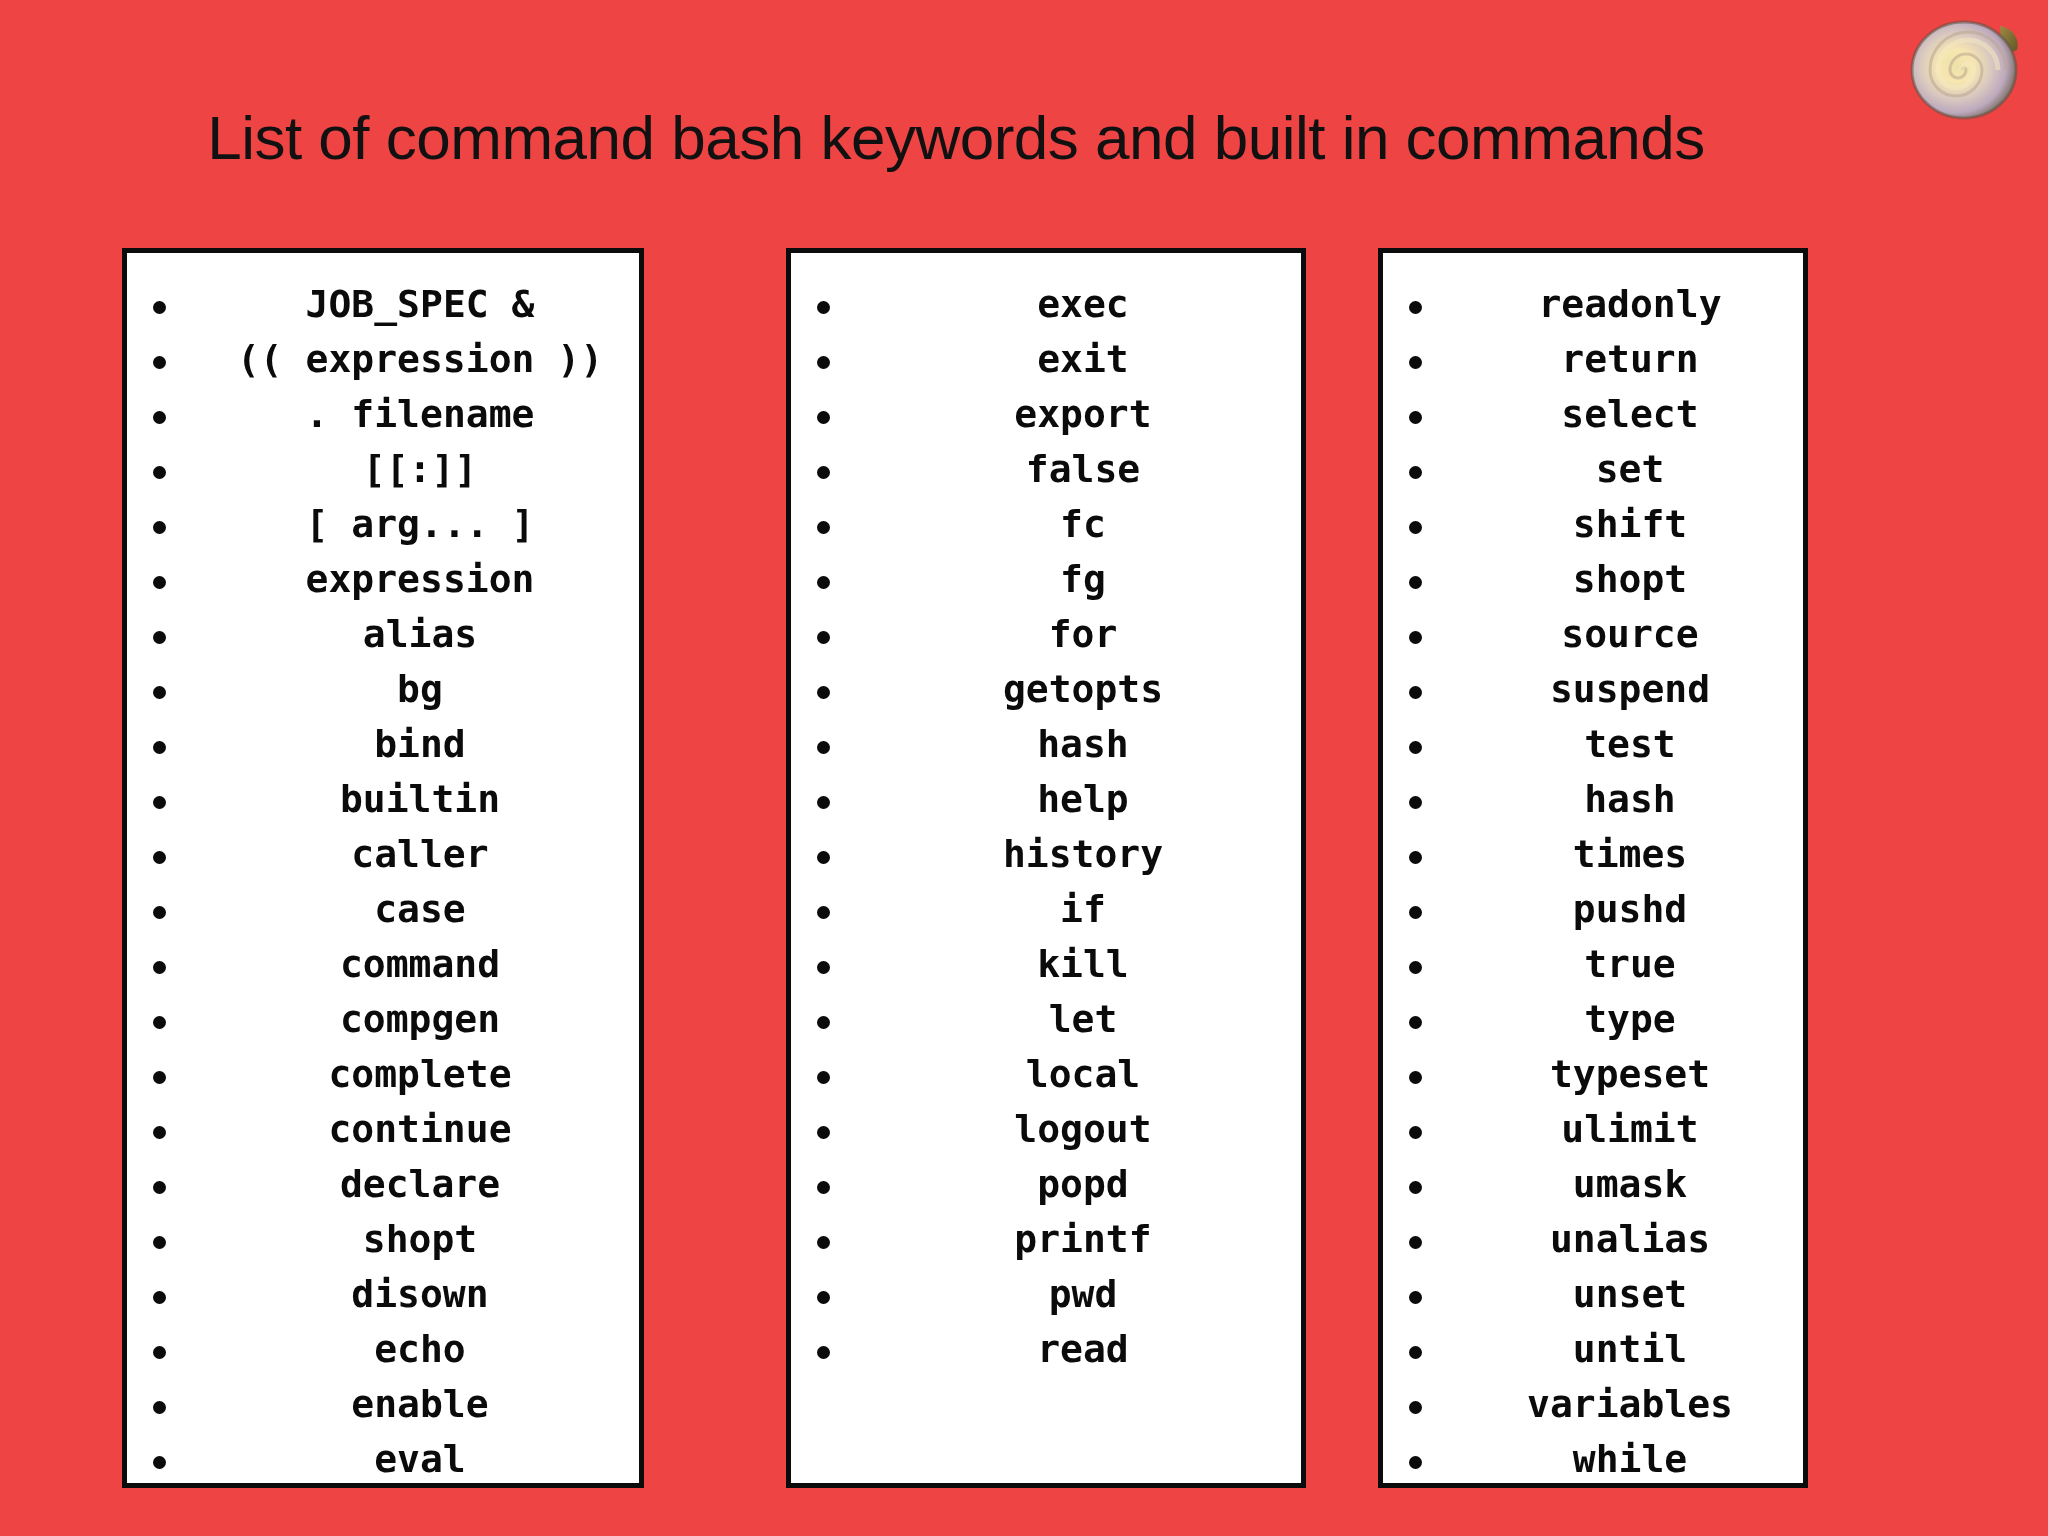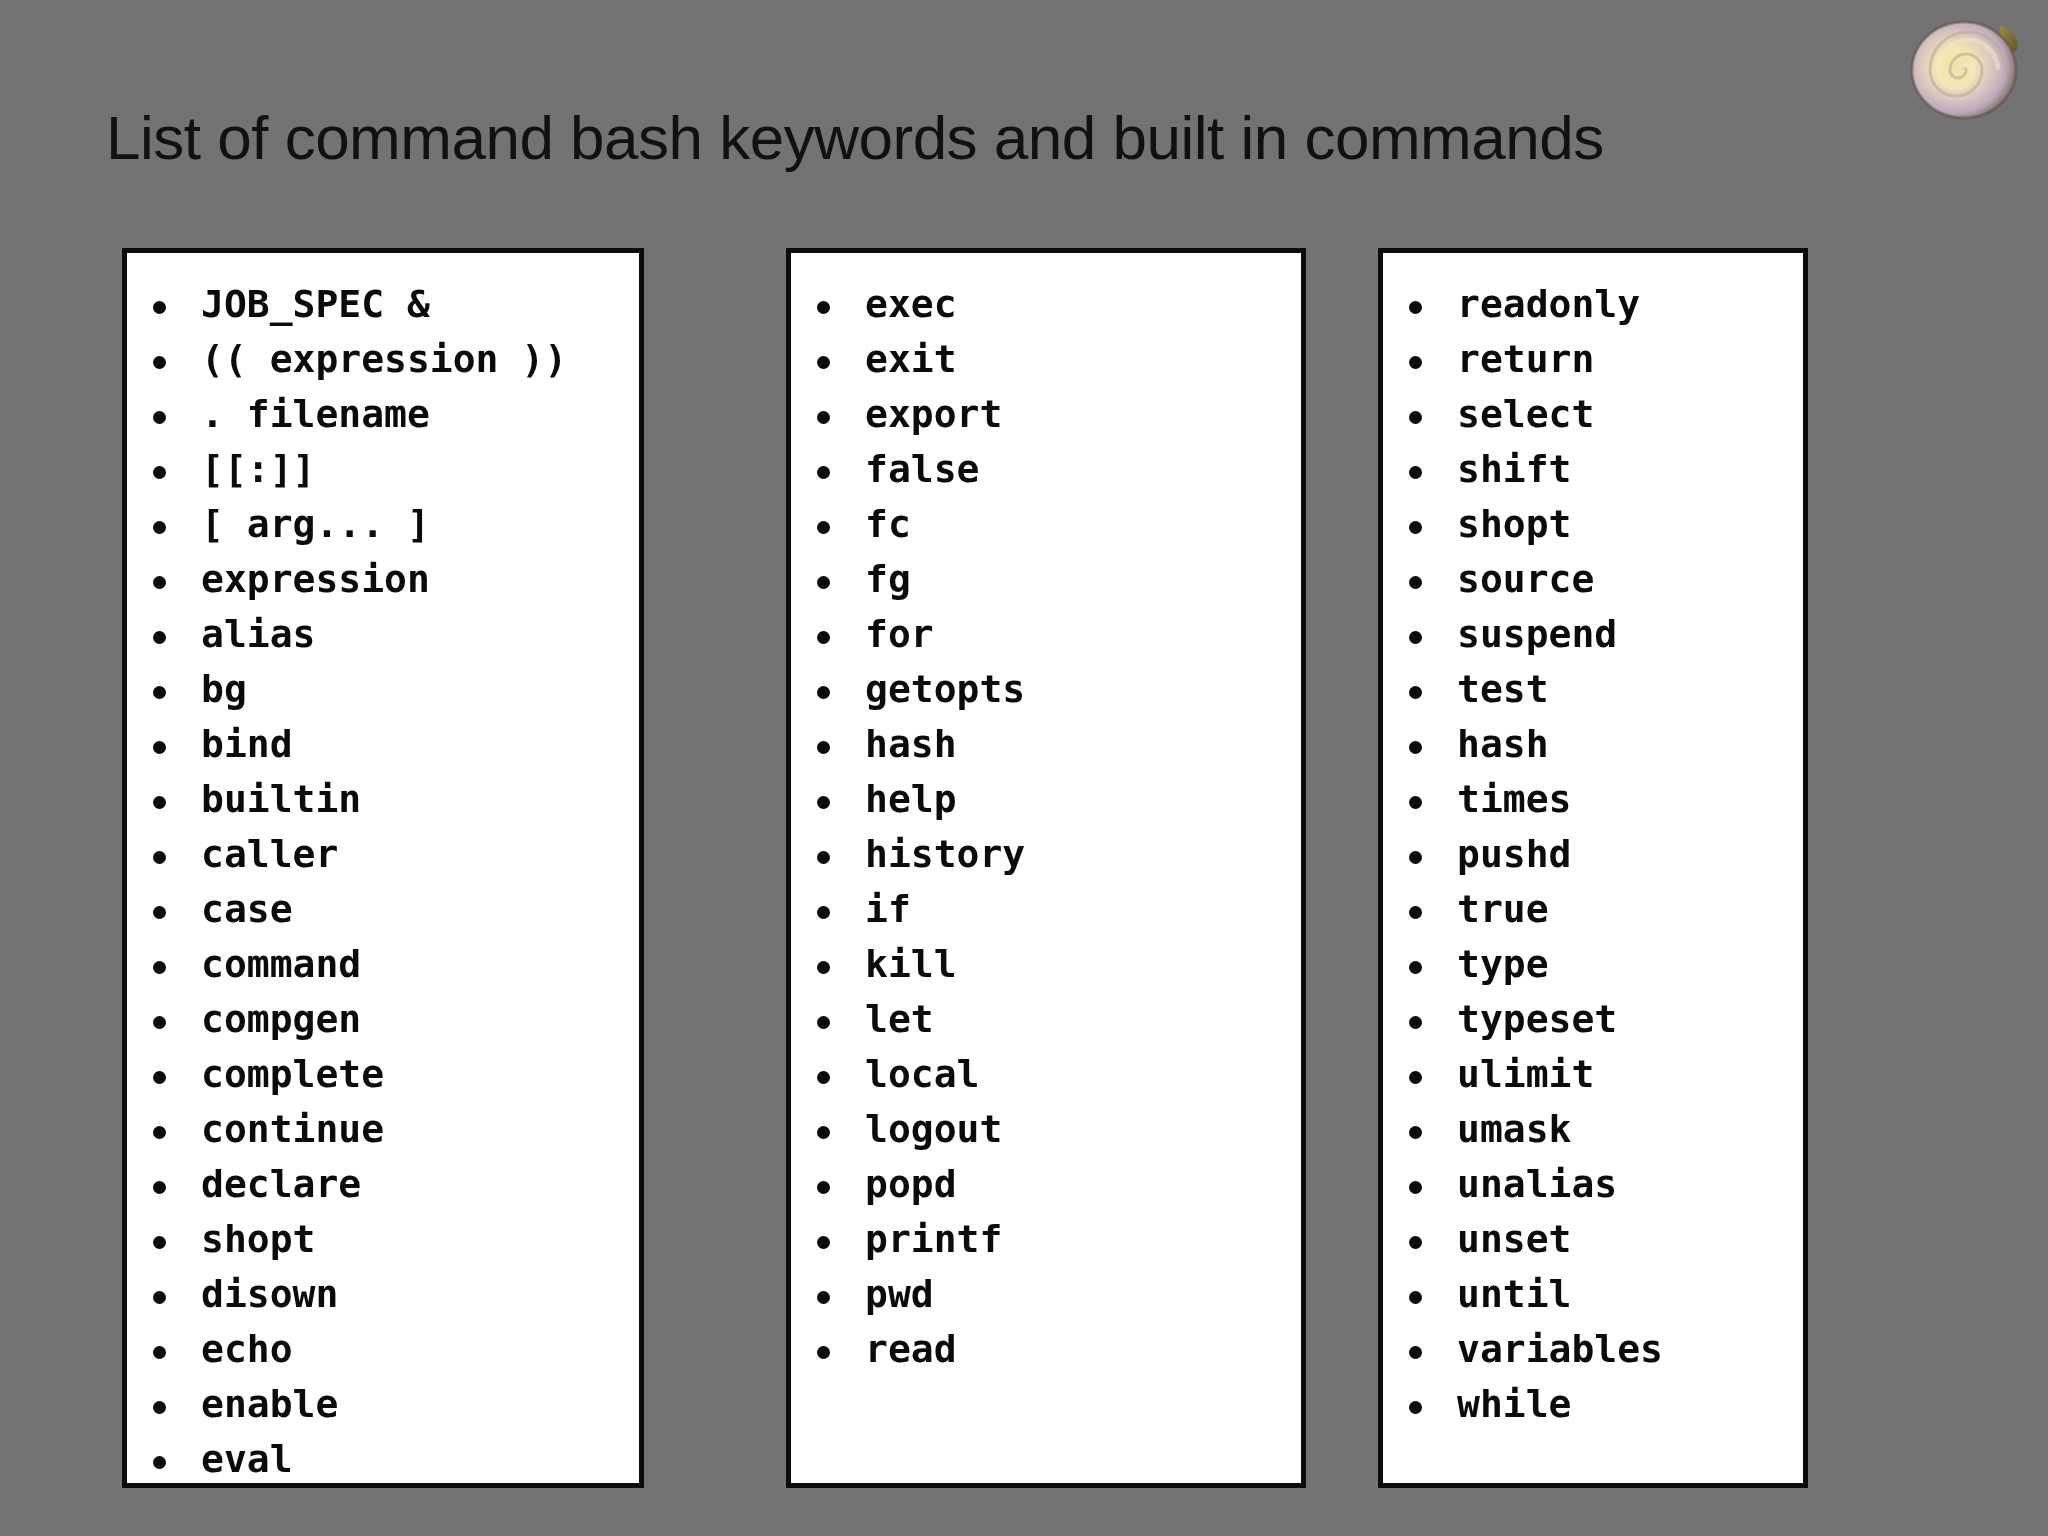--- a/index.html
+++ b/index.html
@@ -8,22 +8,23 @@
     padding: 0;
     background: #ffffff;
   }
   body {
     font-family: "Liberation Sans", sans-serif;
   }
   #slide {
     position: relative;
     width: 2048px;
     height: 1536px;
-    background: #737373;
+    background: #ef4444;
     overflow: hidden;
+    text-align: center;
   }
 
   
   #slide-title {
     position: absolute;
     left: 106px;
     top: 60px;
     width: 1700px;
     font-family: "Liberation Sans", sans-serif;
     font-size: 62px;
@@ -163,20 +164,21 @@
       <li class="kw-item">pwd</li>
       <li class="kw-item">read</li>
     </ul>
   </div>
 
   <div class="col-box" id="col-3">
     <ul class="kw-list">
       <li class="kw-item">readonly</li>
       <li class="kw-item">return</li>
       <li class="kw-item">select</li>
+      <li class="kw-item">set</li>
       <li class="kw-item">shift</li>
       <li class="kw-item">shopt</li>
       <li class="kw-item">source</li>
       <li class="kw-item">suspend</li>
       <li class="kw-item">test</li>
       <li class="kw-item">hash</li>
       <li class="kw-item">times</li>
       <li class="kw-item">pushd</li>
       <li class="kw-item">true</li>
       <li class="kw-item">type</li>

